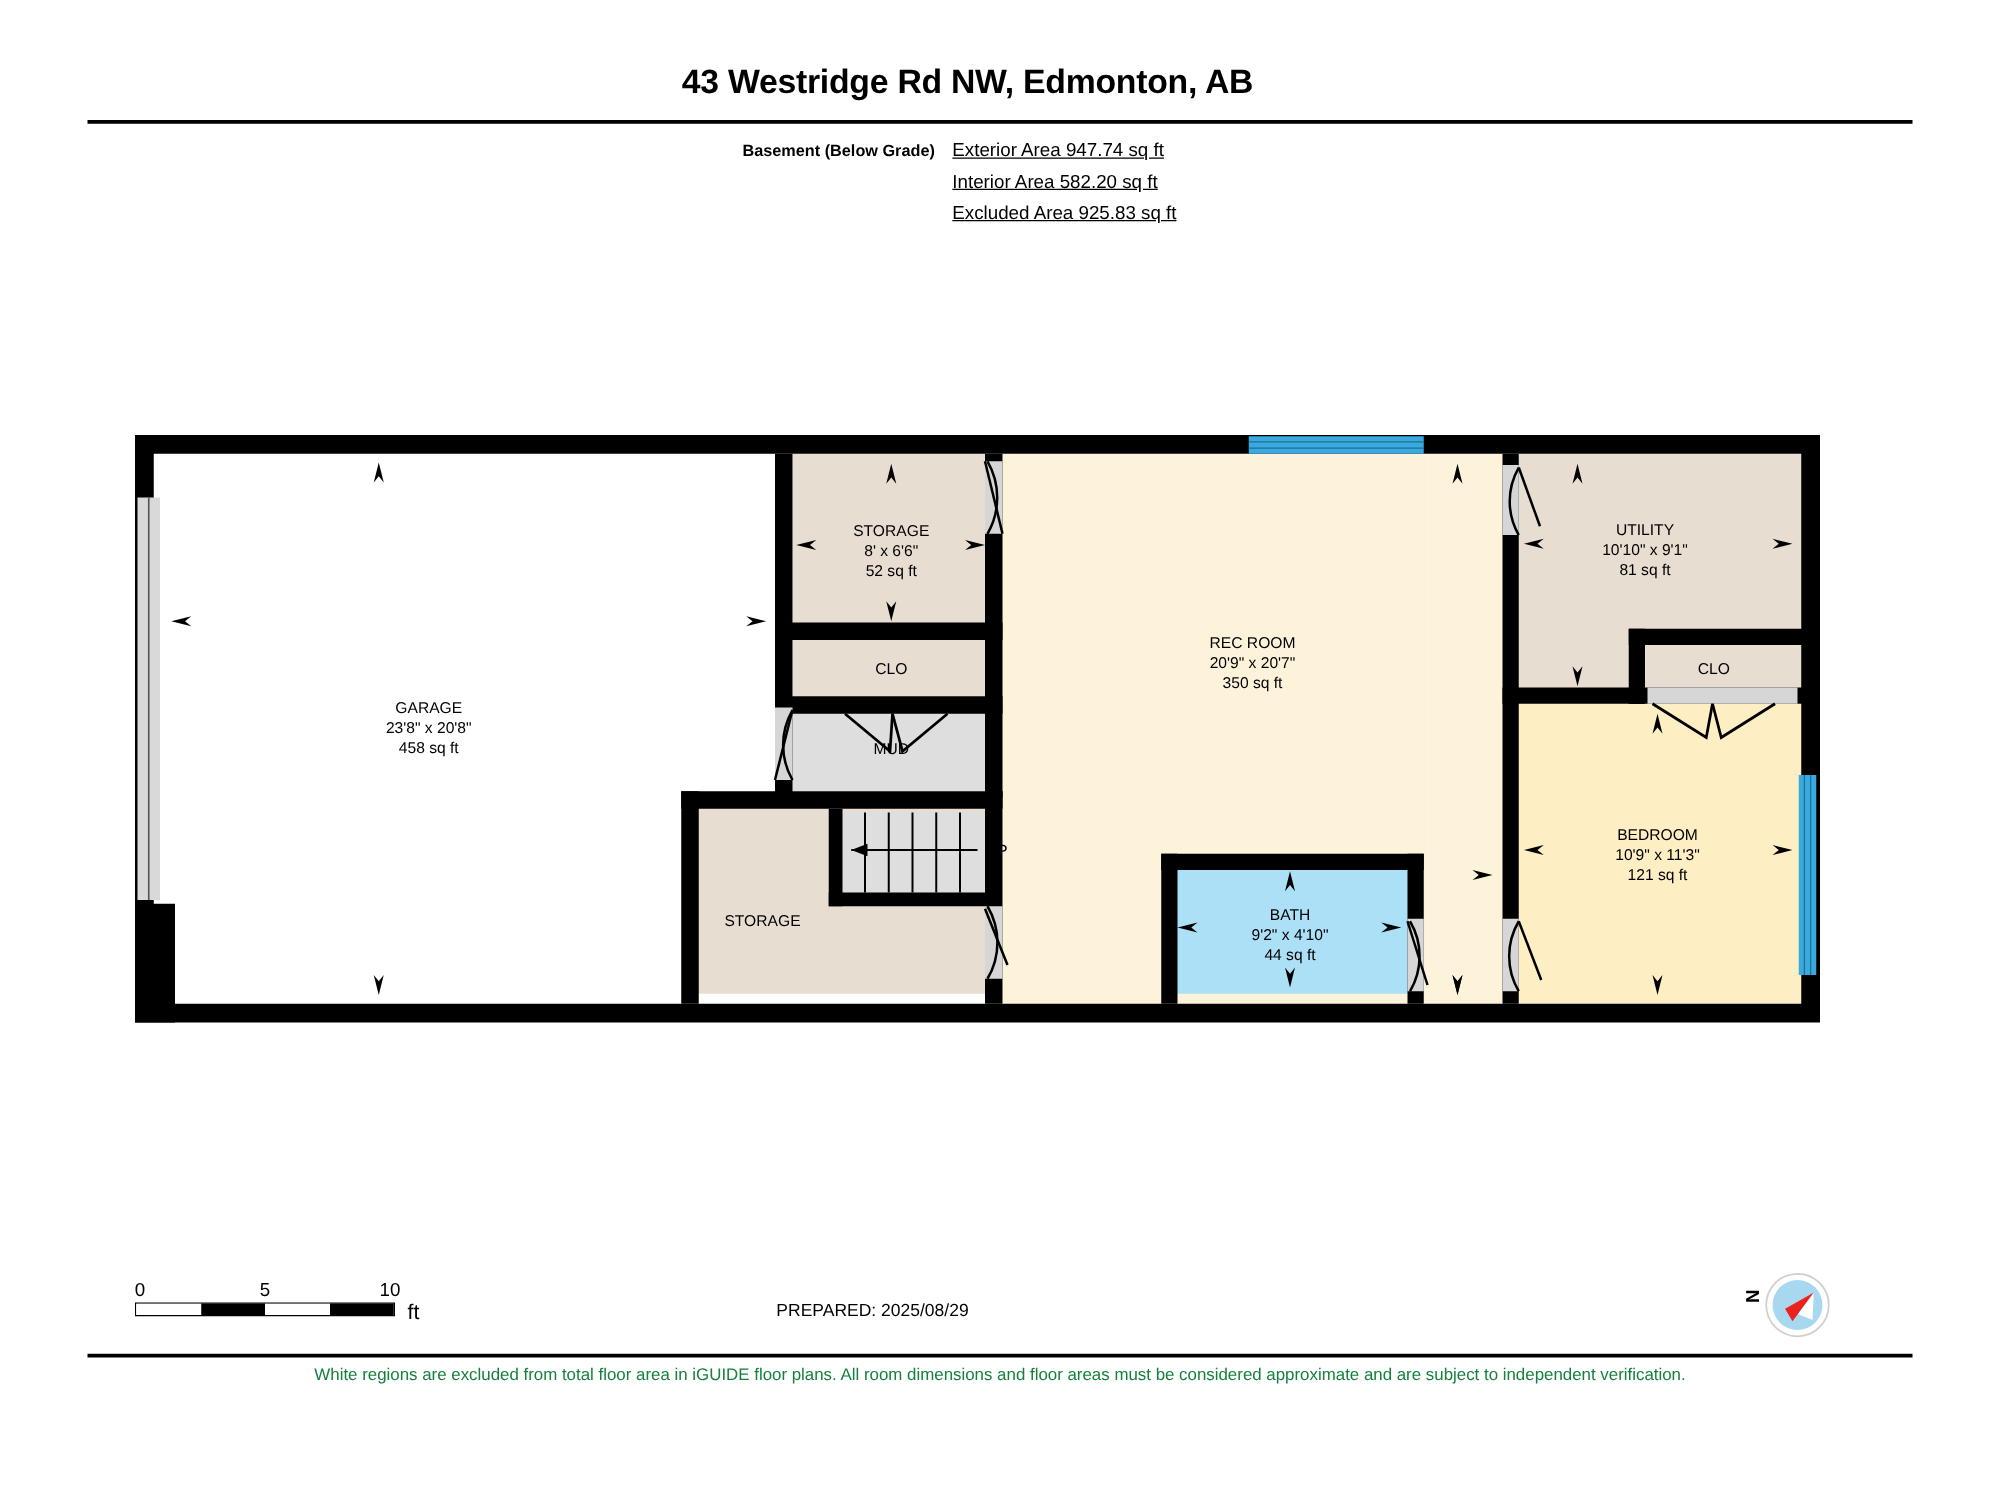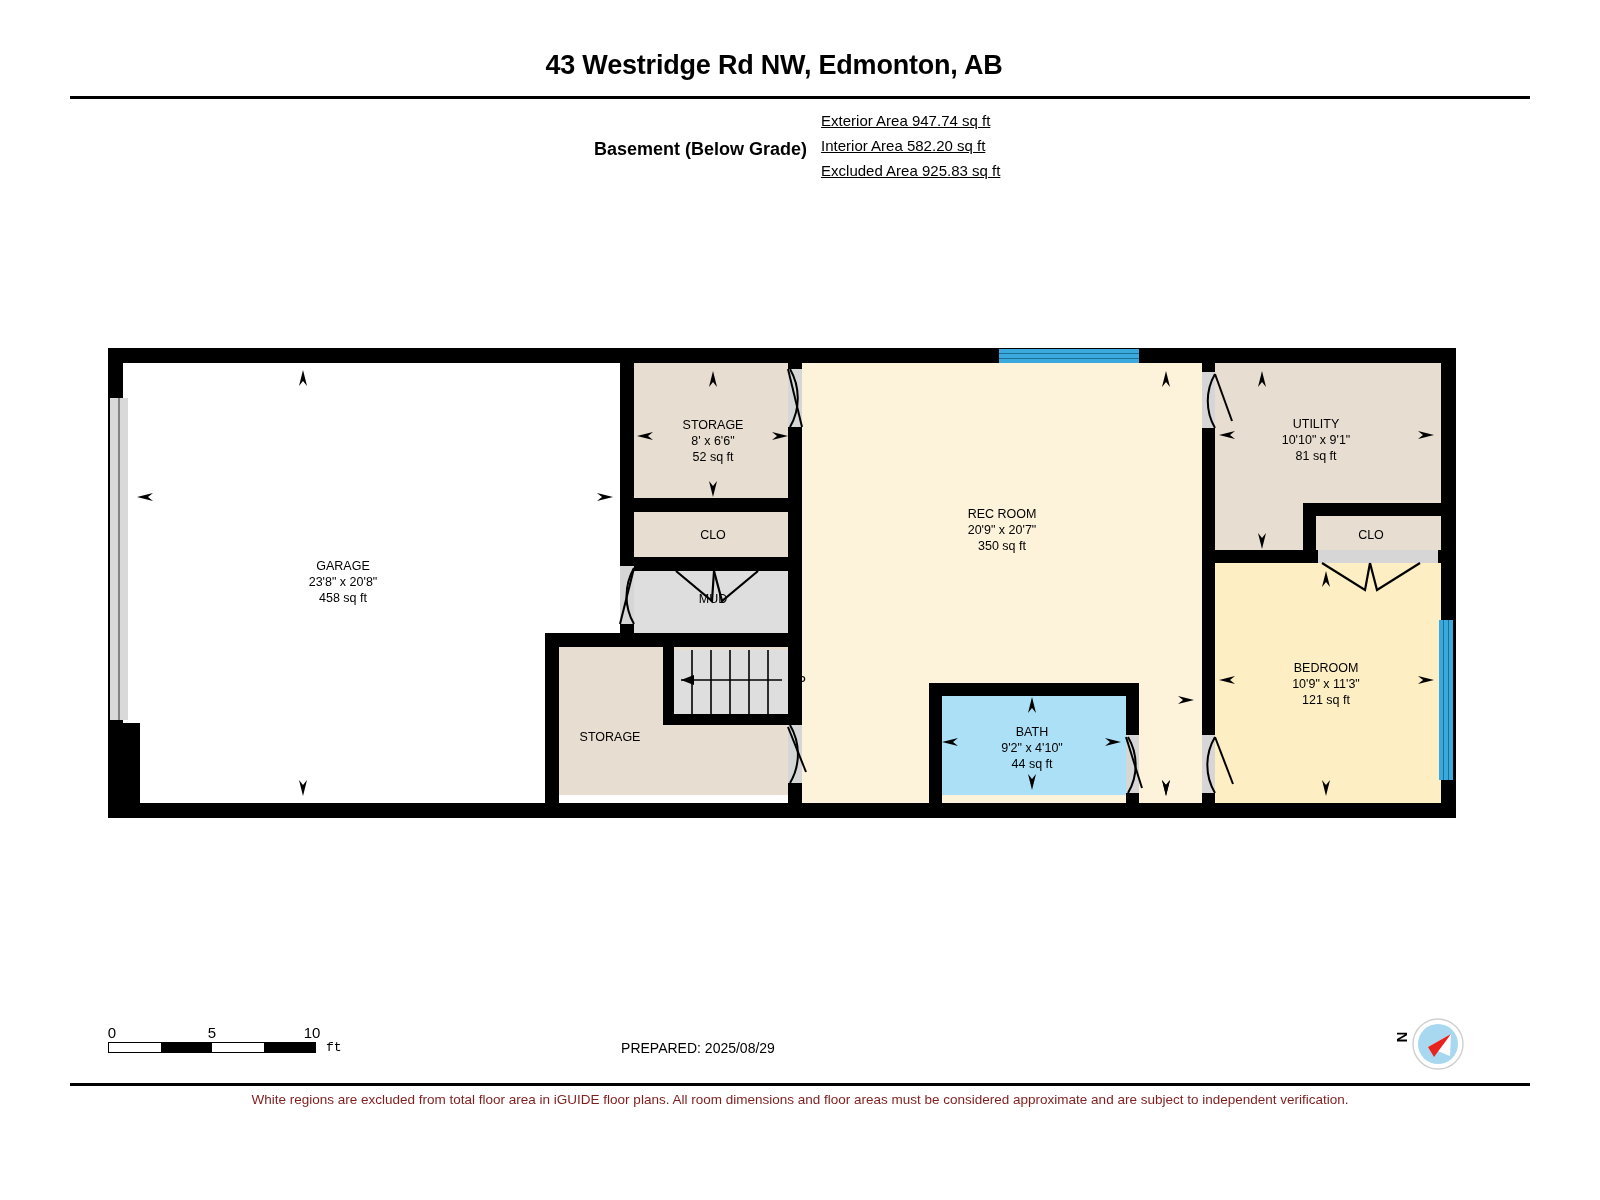--- a/index.html
+++ b/index.html
@@ -38,25 +38,24 @@
 
   #summary-block {
     position: absolute;
     left: 594px;
     top: 108px;
     display: flex;
     align-items: flex-start;
     gap: 14px;
   }
   #summary-label {
-    font-size: 18px;
+    font-size: 13px;
     font-weight: bold;
     white-space: nowrap;
     line-height: 25px;
-    margin-top: 29px;
   }
   #summary-values {
     display: flex;
     flex-direction: column;
   }
   .summary-line {
     font-size: 15px;
     line-height: 25px;
     white-space: nowrap;
     text-decoration: underline;
@@ -96,22 +95,21 @@
     border: 1px solid #000;
     box-sizing: border-box;
   }
   #scale-rule div { height: 100%; }
   .sc-w { background: #ffffff; }
   .sc-b { background: #000000; }
   #scale-unit {
     position: absolute;
     left: 218px;
     top: 16px;
-    font-size: 13px;
-    font-family: Liberation Mono, monospace;
+    font-size: 17px;
   }
 
   #prepared {
     position: absolute;
     left: 0;
     top: 1040px;
     width: 1396px;
     text-align: center;
     font-size: 14px;
   }
@@ -132,21 +130,21 @@
     height: 3px;
     background: #000;
   }
   #disclaimer {
     position: absolute;
     left: 0;
     top: 1092px;
     width: 1600px;
     text-align: center;
     font-size: 13.5px;
-    color: #7f1d1d;
+    color: #15803d;
   }
 
   
   .rm-name { font-family: "Liberation Sans", sans-serif; font-size: 12.5px; fill:#000; text-anchor: middle; }
   .rm-dim  { font-family: "Liberation Sans", sans-serif; font-size: 12.5px; fill:#000; text-anchor: middle; }
   .rm-area { font-family: "Liberation Sans", sans-serif; font-size: 12.5px; fill:#000; text-anchor: middle; }
   .up-lbl  { font-family: "Liberation Sans", sans-serif; font-size: 13px; fill:#000; text-anchor: middle; }
 </style>
 </head>
 <body>

